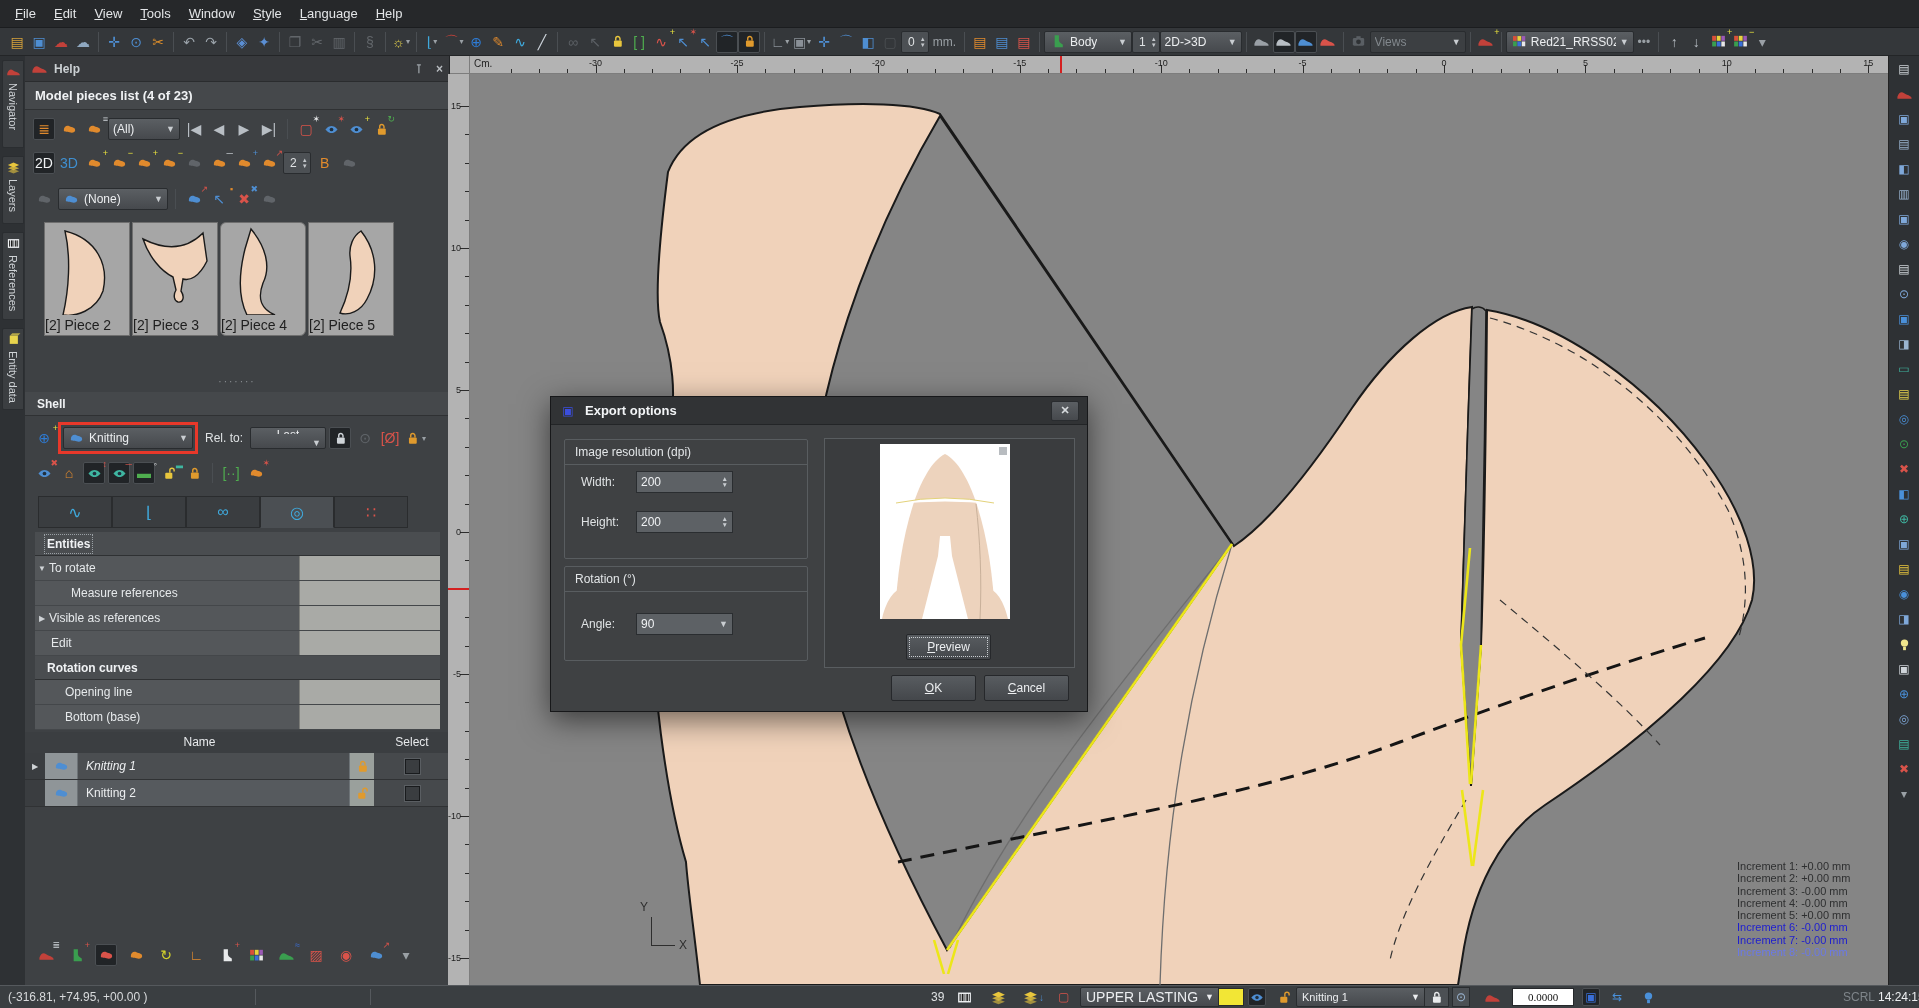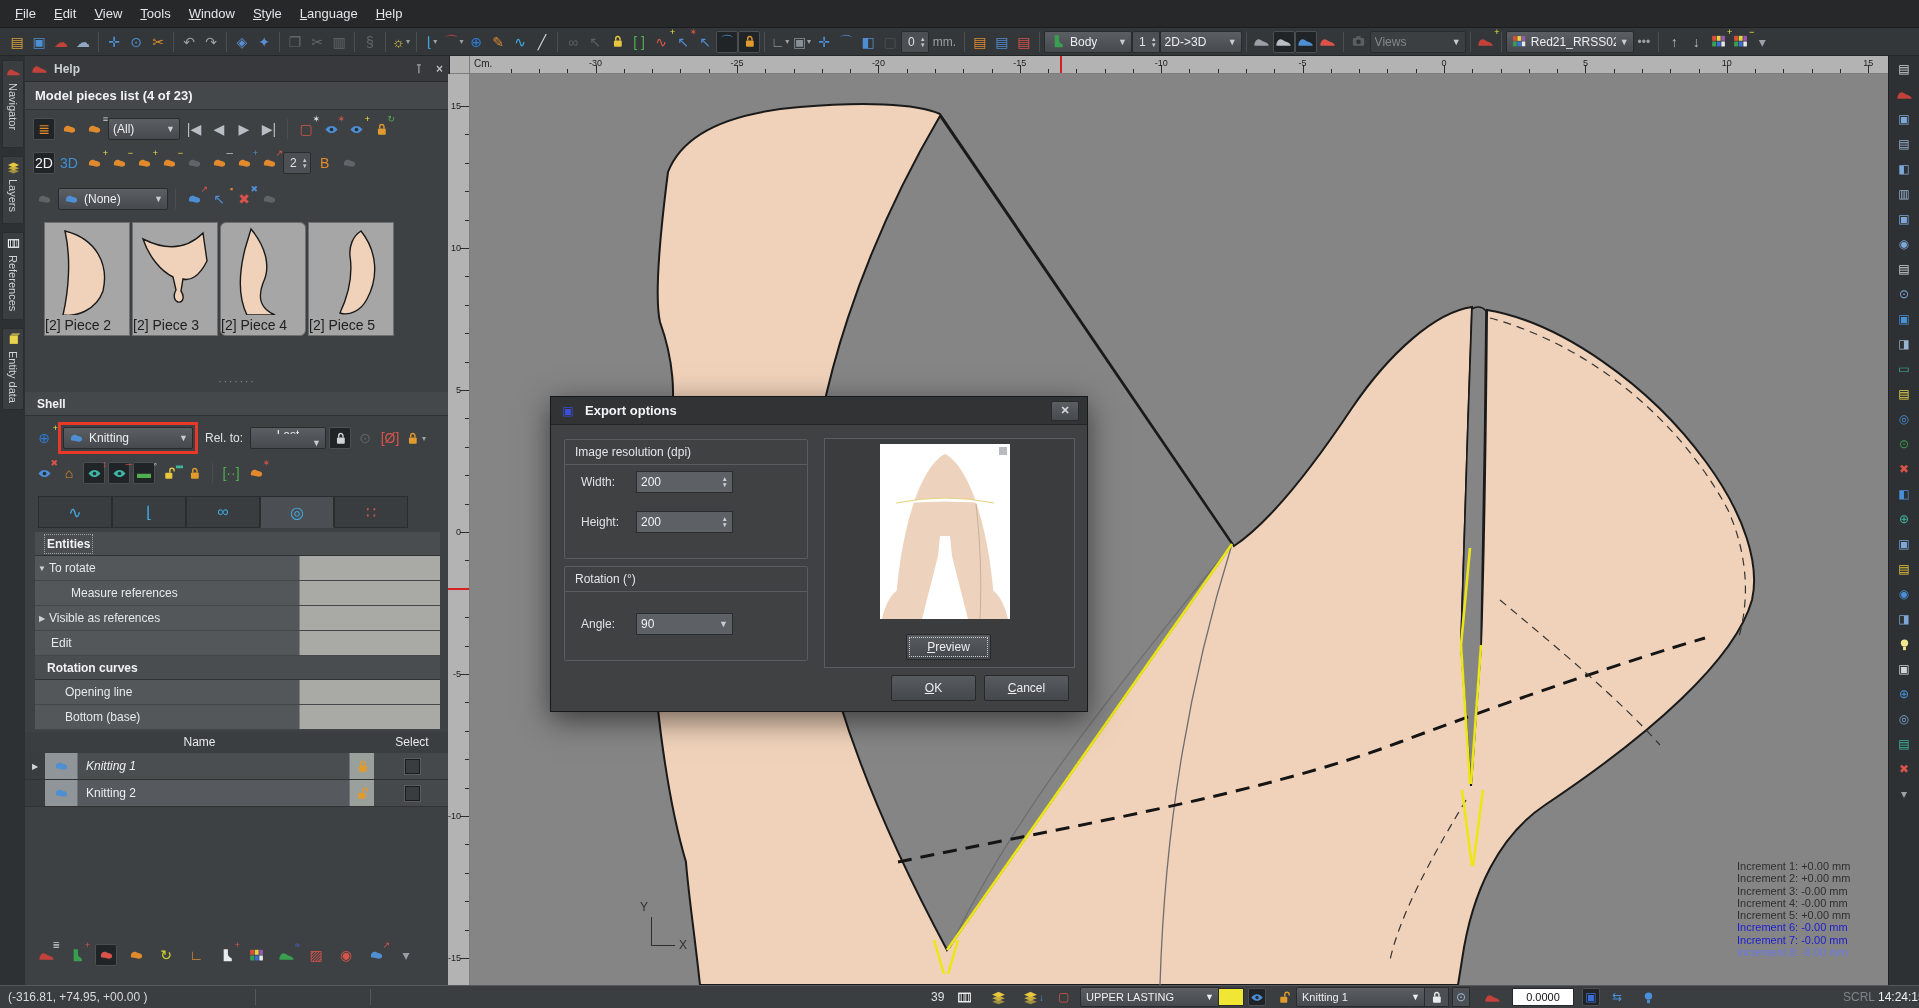--- a/index.html
+++ b/index.html
@@ -1188,21 +1188,21 @@
       <svg class="ic-svg" style="color: rgb(232, 198, 61);">
         <use href="#sym-layers"></use>
       </svg>
       <span style="color: rgb(78, 142, 210); font-size: 10px; margin-left: -4px;">↓</span>
     </div>
     <div class="sseg" style="left: 1058px;">
       <span style="color: rgb(217, 83, 74);">▢</span>
     </div>
     <div class="sseg" style="left: 1080px;">
       <div class="sdd" style="width: 128px;">
-        <span style="font-size: 11px;">UPPER LASTING</span>
+        <span style="font-size: 14px;">UPPER LASTING</span>
         <span class="caret">▼</span>
       </div>
     </div>
     <div class="sseg" style="left: 1218px;">
       <div style="width: 24px; height: 16px; background: rgb(242, 230, 53); border: 1px solid rgb(41, 44, 47);"></div>
     </div>
     <div class="sseg" style="left: 1248px;">
       <div class="ic sm pressed">
         <svg class="ic-svg" style="color: rgb(78, 142, 210);">
           <use href="#sym-eye"></use>
@@ -1230,21 +1230,21 @@
     <div class="sseg" style="left: 1452px;">
       <div class="sbox">
         <span style="color: rgb(154, 180, 208);">⊙</span>
       </div>
     </div>
     <div class="sseg" style="left: 1484px;">
       <svg class="ic-svg" style="color: rgb(194, 65, 58);">
         <use href="#sym-shoe"></use>
       </svg>
     </div>
-    <div class="sseg" style="left: 1512px;">
+    <div class="sseg" style="left: 1512px; font-family: Liberation Serif, serif;">
       <div style="width: 60px; height: 16px; background: rgb(255, 255, 255); color: rgb(17, 17, 17); display: flex; align-items: center; justify-content: center; font-size: 11px; border: 1px solid rgb(38, 40, 43);">0.0000</div>
     </div>
     <div class="sseg" style="left: 1582px;">
       <div class="ic sm pressed">
         <span style="color: rgb(58, 111, 216);">▣</span>
       </div>
     </div>
     <div class="sseg" style="left: 1612px;">
       <span style="color: rgb(74, 144, 217);">⇆</span>
     </div>

